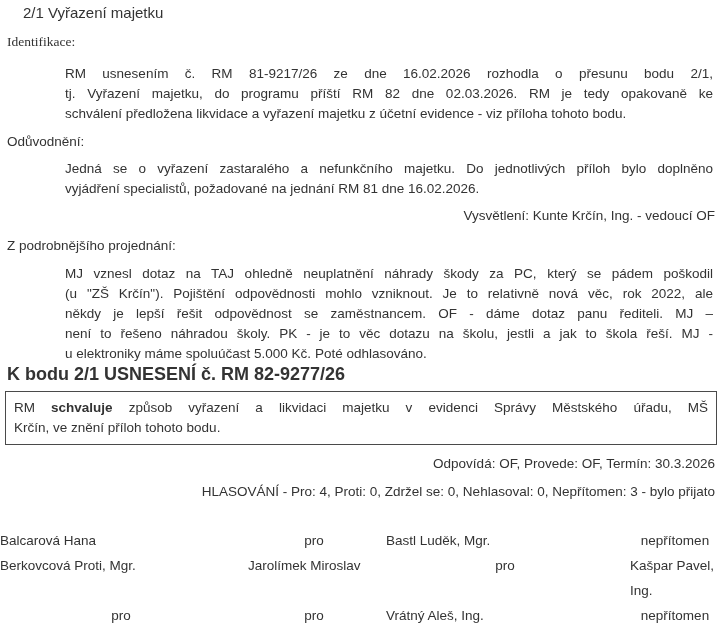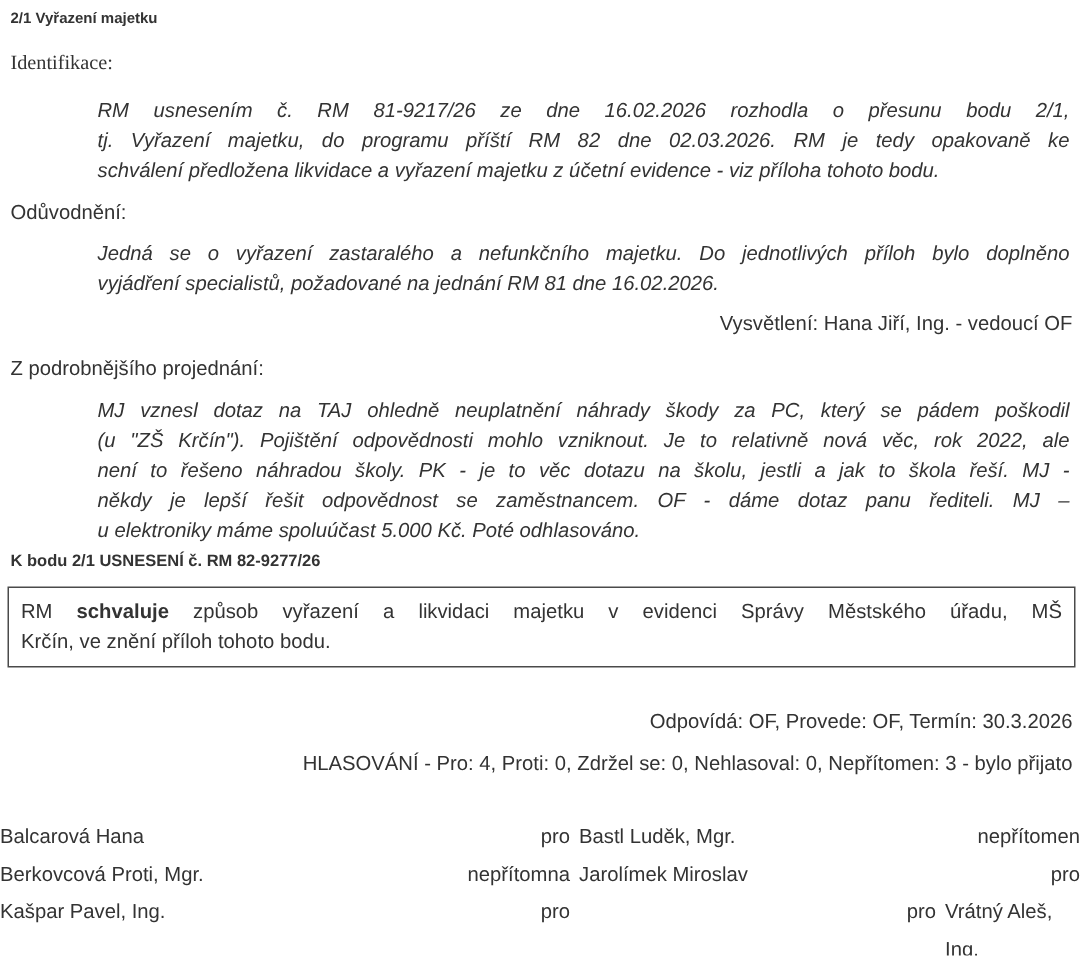--- a/index.html
+++ b/index.html
@@ -6,118 +6,116 @@
   body {
     width: 720px; height: 637px;
     background: #ffffff;
     overflow: hidden;
     font-family: "Liberation Sans", "DejaVu Sans", sans-serif;
     font-size: 13.5px;
     color: #333333;
     -webkit-font-smoothing: antialiased;
   }
   .title {
-    margin: 4px 7px 0 7px;
-    font-size: 10px;
-    font-weight: bold;
+    margin: 4px 7px 0 23px;
+    font-size: 15px;
+    font-weight: normal;
     line-height: 18px;
   }
   .label { margin: 0 7px; line-height: 16px; }
   .label-ident { margin-top: 12px; font-family: Liberation Serif, serif; }
   .label-oduv  { margin-top: 10px; }
   .label-disc  { margin-top: 14px; }
   .para {
     margin-left: 65px;
     margin-right: 7px;
     line-height: 20px;
-    font-style: italic;
   }
   .para-1 { margin-top: 14px; }
   .para-2 { margin-top: 9px; }
   .para-3 { margin-top: 10px; }
   .jline { text-align: justify; text-align-last: justify; }
   .rline {
     text-align: right;
     margin-left: 7px; margin-right: 5px;
     line-height: 16px;
   }
   .explanation { margin-top: 9px; }
   .heading2 {
     margin: 2px 7px 0 7px;
-    font-size: 11px;
+    font-size: 18px;
     font-weight: bold;
     line-height: 16px;
   }
   .resolution-box {
     margin: 9px 2px 0 5px;
     width: 694px;
     border: 1px solid #4a4a4a;
     padding: 6px 8px;
     line-height: 20px;
   }
   .bold { font-weight: bold; }
-  .responsible { margin-top: 28px; }
+  .responsible { margin-top: 11px; }
   .voting-summary { margin-top: 12px; }
   .votes {
     margin-top: 28px;
     display: grid;
     grid-template-columns: 242px 132px 238px auto;
     column-gap: 6px;
     line-height: 25px;
   }
   .vname { text-align: left; }
-  .vvote { text-align: right; }
+  .vvote { text-align: center; }
 </style>
 </head>
 <body>
 
 <div class="title">2/1 Vyřazení majetku</div>
 
 <div class="label label-ident">Identifikace:</div>
 <div class="para para-1">
   <div class="jline">RM usnesením č. RM 81-9217/26 ze dne 16.02.2026 rozhodla o přesunu bodu 2/1,</div>
   <div class="jline">tj. Vyřazení majetku, do programu příští RM 82 dne 02.03.2026. RM je tedy opakovaně ke</div>
   <div>schválení předložena likvidace a vyřazení majetku z účetní evidence - viz příloha tohoto bodu.</div>
 </div>
 
 <div class="label label-oduv">Odůvodnění:</div>
 <div class="para para-2">
   <div class="jline">Jedná se o vyřazení zastaralého a nefunkčního majetku. Do jednotlivých příloh bylo doplněno</div>
   <div>vyjádření specialistů, požadované na jednání RM 81 dne 16.02.2026.</div>
 </div>
 
-<div class="rline explanation">Vysvětlení: Hana Jiří, Ing. - vedoucí OF</div>
+<div class="rline explanation">Vysvětlení: Kunte Krčín, Ing. - vedoucí OF</div>
 
 <div class="label label-disc">Z podrobnějšího projednání:</div>
 <div class="para para-3">
   <div class="jline">MJ vznesl dotaz na TAJ ohledně neuplatnění náhrady škody za PC, který se pádem poškodil</div>
   <div class="jline">(u "ZŠ Krčín"). Pojištění odpovědnosti mohlo vzniknout. Je to relativně nová věc, rok 2022, ale</div>
+  <div class="jline">někdy je lepší řešit odpovědnost se zaměstnancem. OF - dáme dotaz panu řediteli. MJ –</div>
   <div class="jline">není to řešeno náhradou školy. PK - je to věc dotazu na školu, jestli a jak to škola řeší. MJ -</div>
-  <div class="jline">někdy je lepší řešit odpovědnost se zaměstnancem. OF - dáme dotaz panu řediteli. MJ –</div>
   <div>u elektroniky máme spoluúčast 5.000 Kč. Poté odhlasováno.</div>
 </div>
 
 <div class="heading2">K bodu 2/1 USNESENÍ č. RM 82-9277/26</div>
 
 <div class="resolution-box">
   <div class="jline"><span>RM </span><span class="bold">schvaluje</span><span> způsob vyřazení a likvidaci majetku v evidenci Správy Městského úřadu, MŠ</span></div>
   <div>Krčín, ve znění příloh tohoto bodu.</div>
 </div>
 
 <div class="rline responsible">Odpovídá: OF, Provede: OF, Termín: 30.3.2026</div>
 <div class="rline voting-summary">HLASOVÁNÍ - Pro: 4, Proti: 0, Zdržel se: 0, Nehlasoval: 0, Nepřítomen: 3 - bylo přijato</div>
 
 <div class="votes">
   <div class="vname">Balcarová Hana</div>
   <div class="vvote">pro</div>
   <div class="vname">Bastl Luděk, Mgr.</div>
   <div class="vvote">nepřítomen</div>
 
   <div class="vname">Berkovcová Proti, Mgr.</div>
-  <div class="vvote">nepřítomna</div>
   <div class="vname">Jarolímek Miroslav</div>
   <div class="vvote">pro</div>
 
   <div class="vname">Kašpar Pavel, Ing.</div>
   <div class="vvote">pro</div>
   <div class="vvote">pro</div>
 
   <div class="vname">Vrátný Aleš, Ing.</div>
   <div class="vvote">nepřítomen</div>
   <div class="vname"></div>

